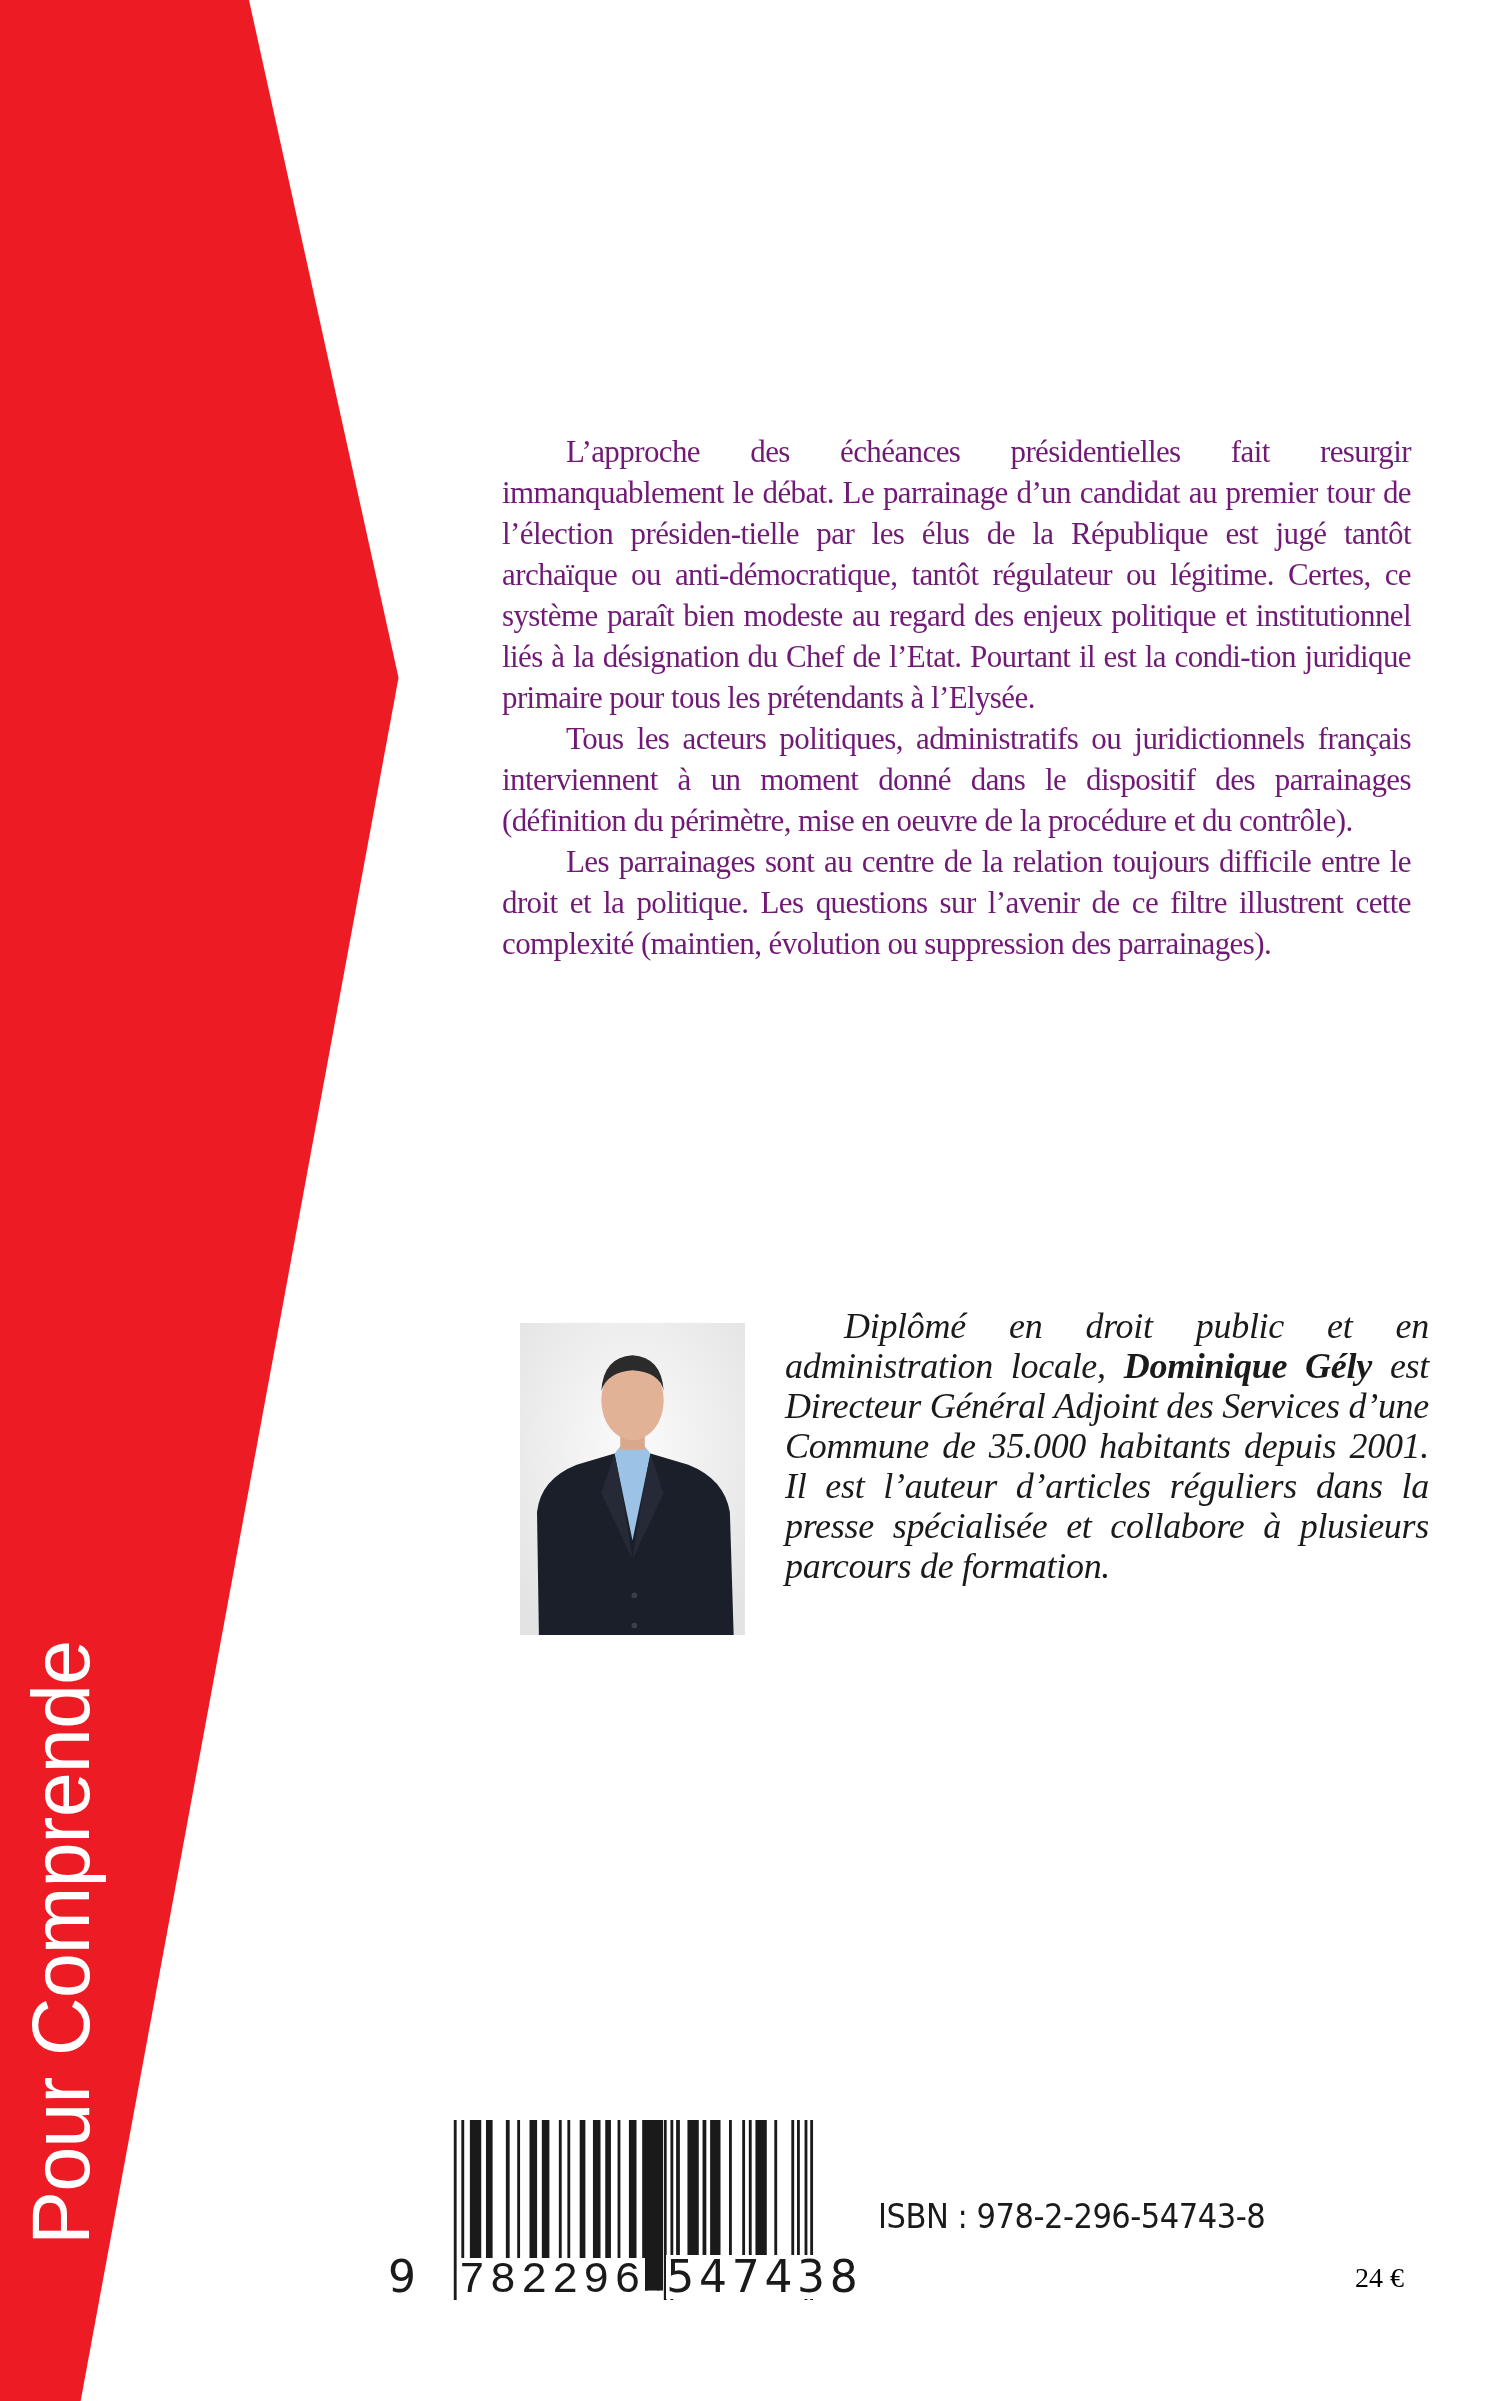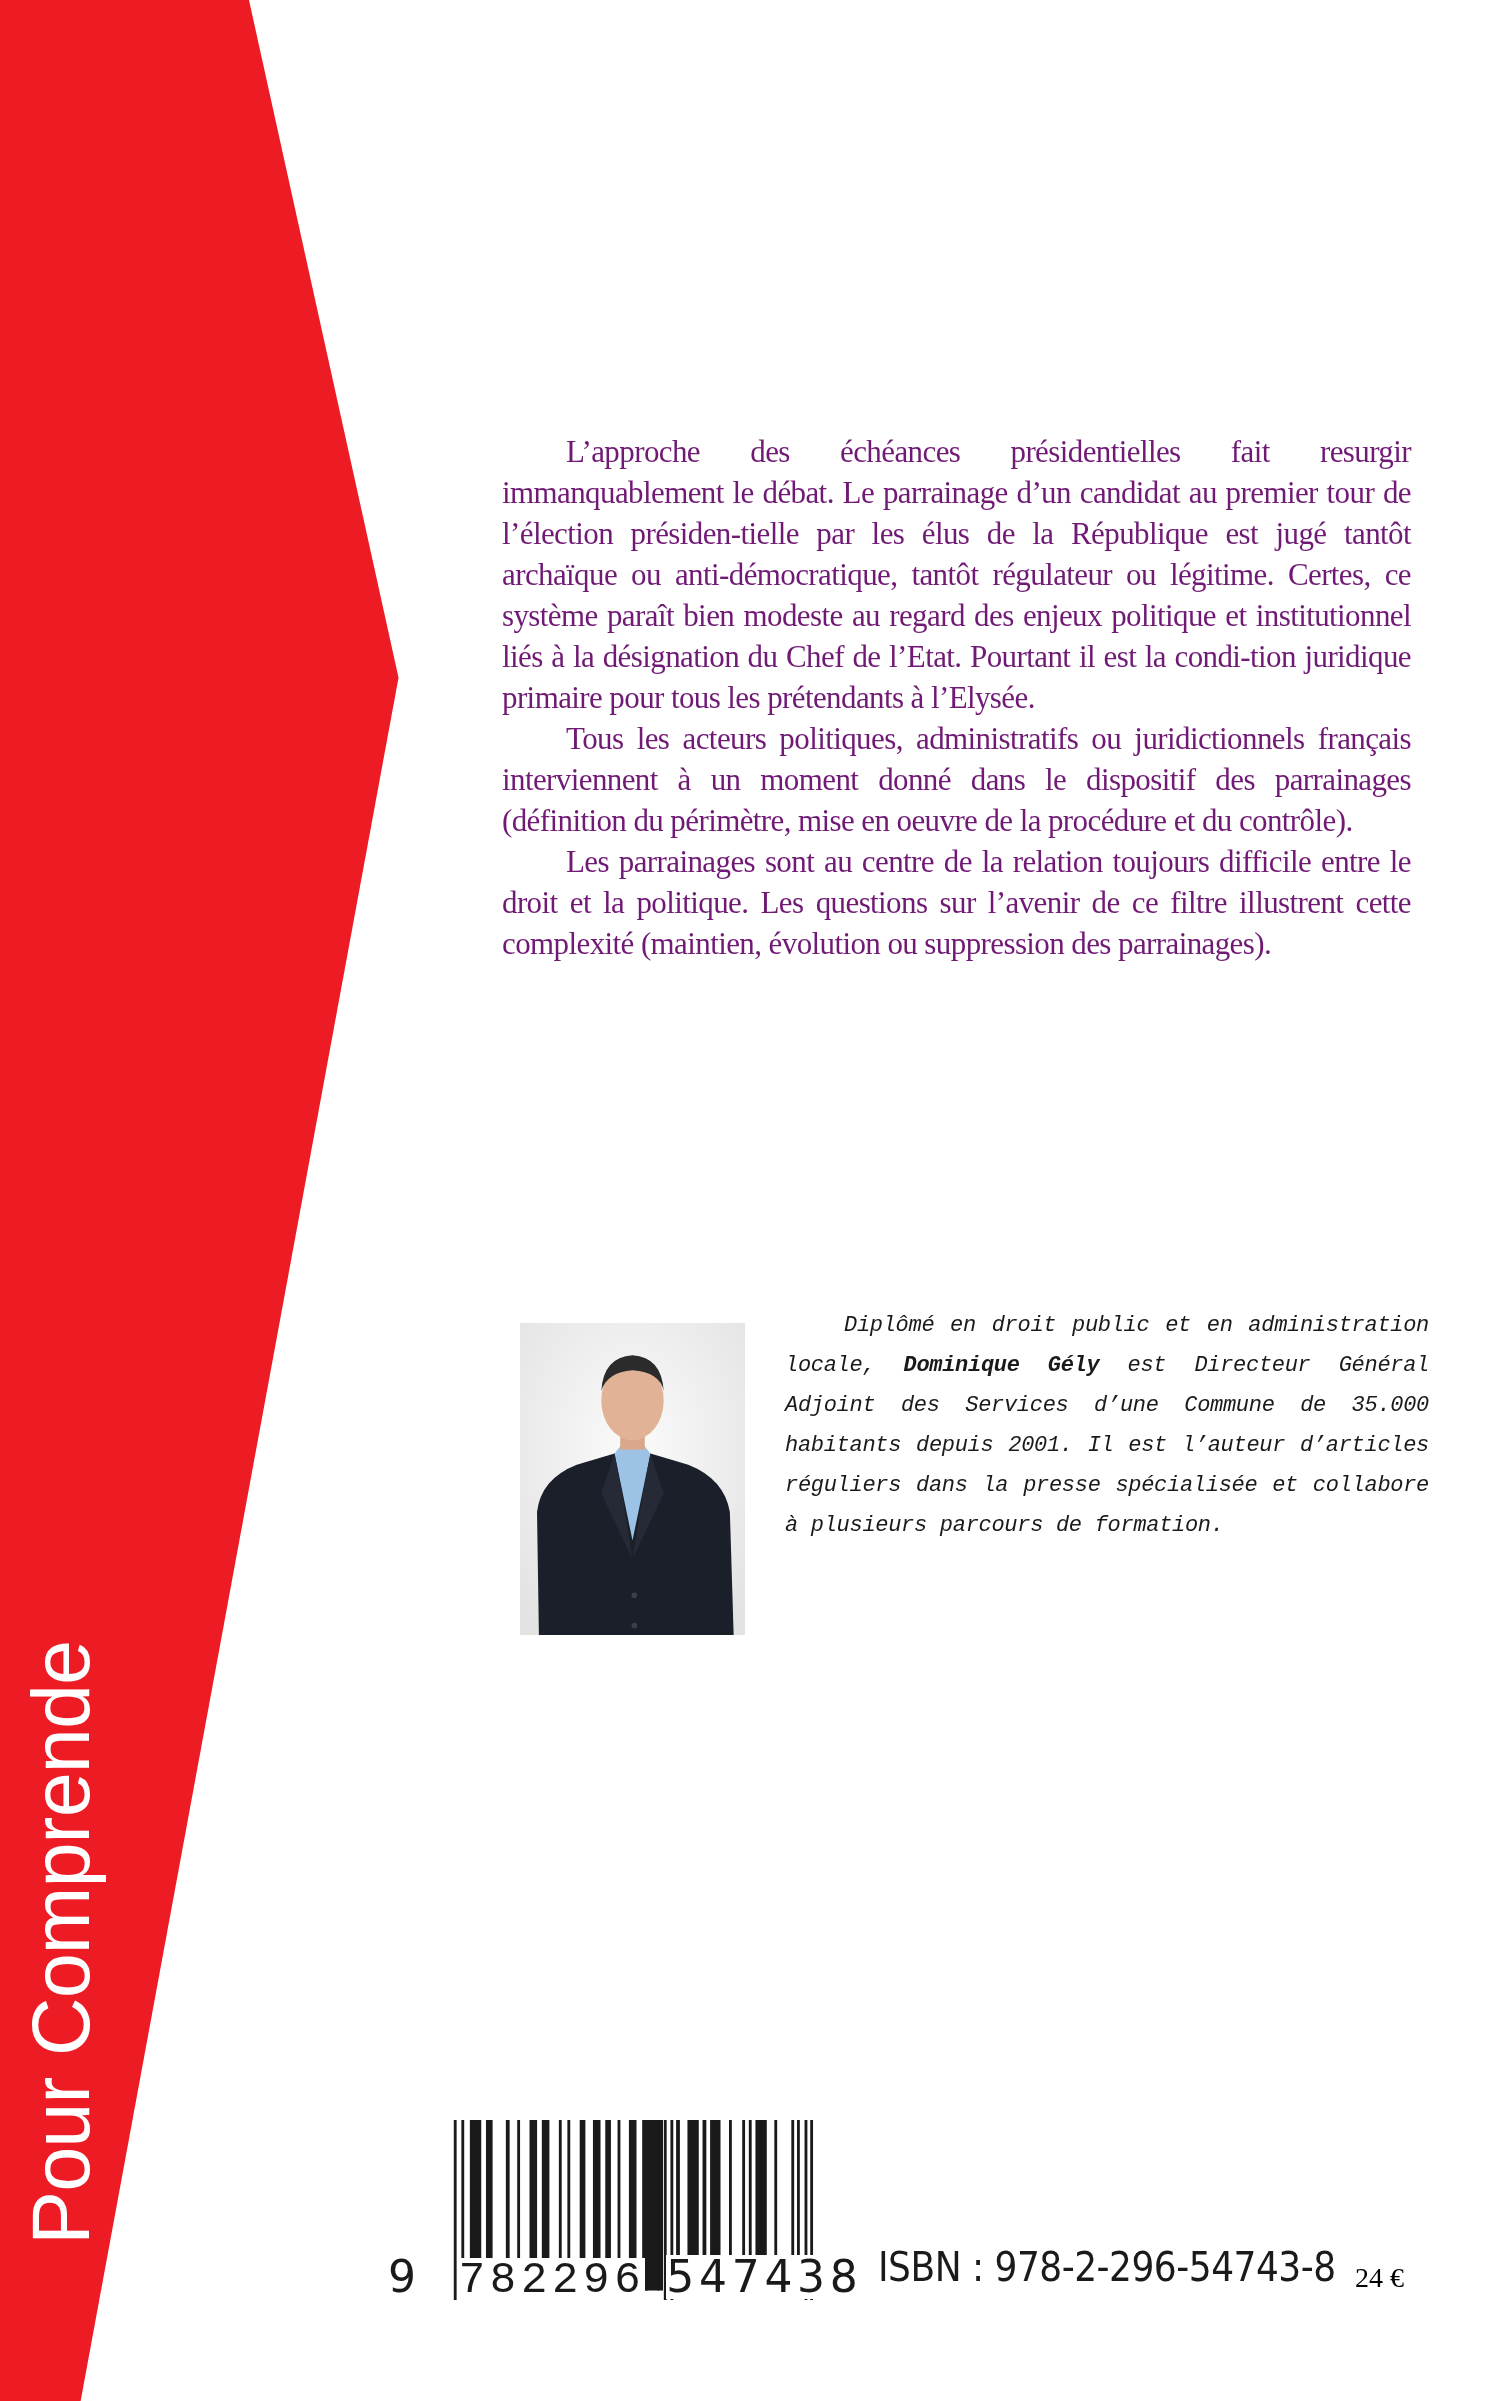--- a/index.html
+++ b/index.html
@@ -73,23 +73,23 @@
       height: 312px;
       background: linear-gradient(180deg, #f2f2f2 0%, #e9e9e9 100%);
       overflow: hidden;
     }
     .bio {
       position: absolute;
       left: 785px;
       top: 1306px;
       width: 644px;
       color: #1a1a1a;
-      font-family: Liberation Mono, monospace;
+      font-family: Liberation Serif, serif;
       font-style: italic;
-      font-size: 22px;
+      font-size: 36px;
       line-height: 40px;
       text-align: justify;
       letter-spacing: -0.3px;
     }
     .bio p { margin: 0; text-indent: 59px; }
     .bio strong { font-weight: bold; }
     .barcode {
       position: absolute;
       left: 379px;
       top: 2120px;
@@ -106,25 +106,24 @@
       letter-spacing: 4.7px;
       white-space: nowrap;
       line-height: 1;
     }
     .barcode-digits span { display: inline-block; background: #fff; }
     .isbn {
       position: absolute;
       left: 878px;
       top: 2196px;
       font-family: "DejaVu Sans Condensed", "DejaVu Sans", sans-serif;
-      font-size: 40px;
+      font-size: 34px;
       color: #1a1a1a;
       letter-spacing: -0.5px;
       white-space: nowrap;
-      margin-top: 48px;
     }
     .price {
       position: absolute;
       right: 104px;
       top: 2262px;
       font-family: "Liberation Serif", serif;
       font-size: 28px;
       color: #000000;
       white-space: nowrap;
     }

